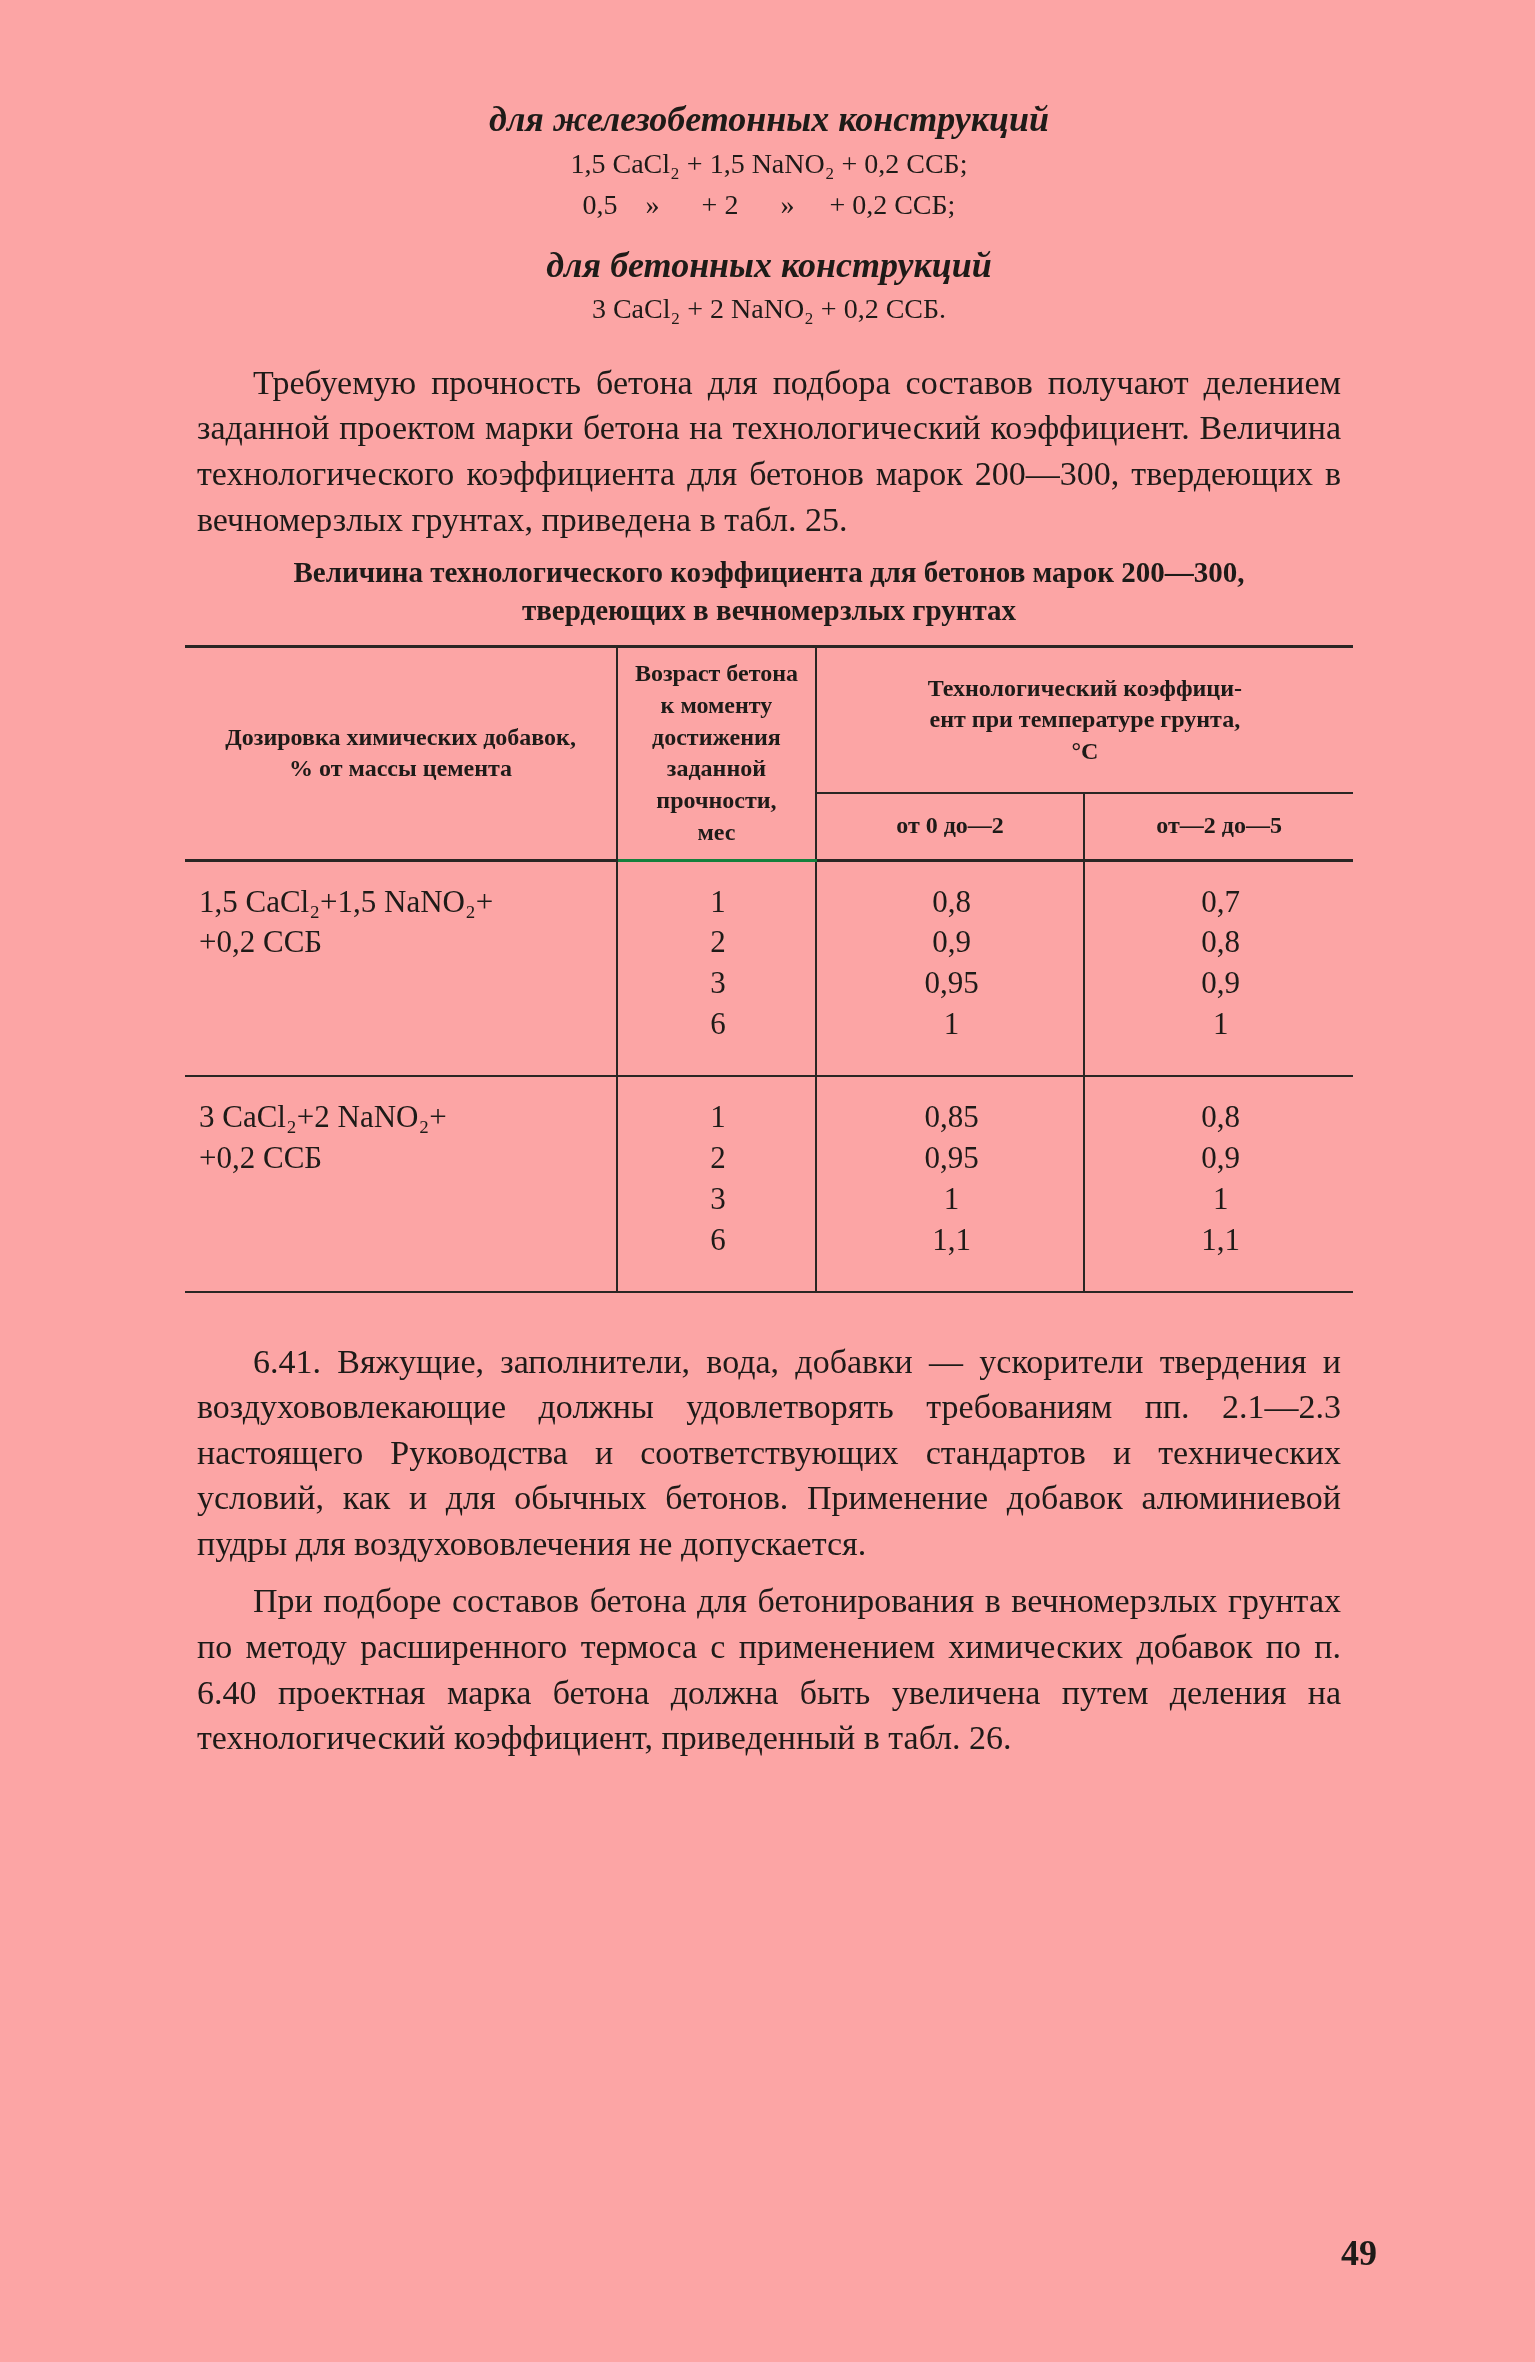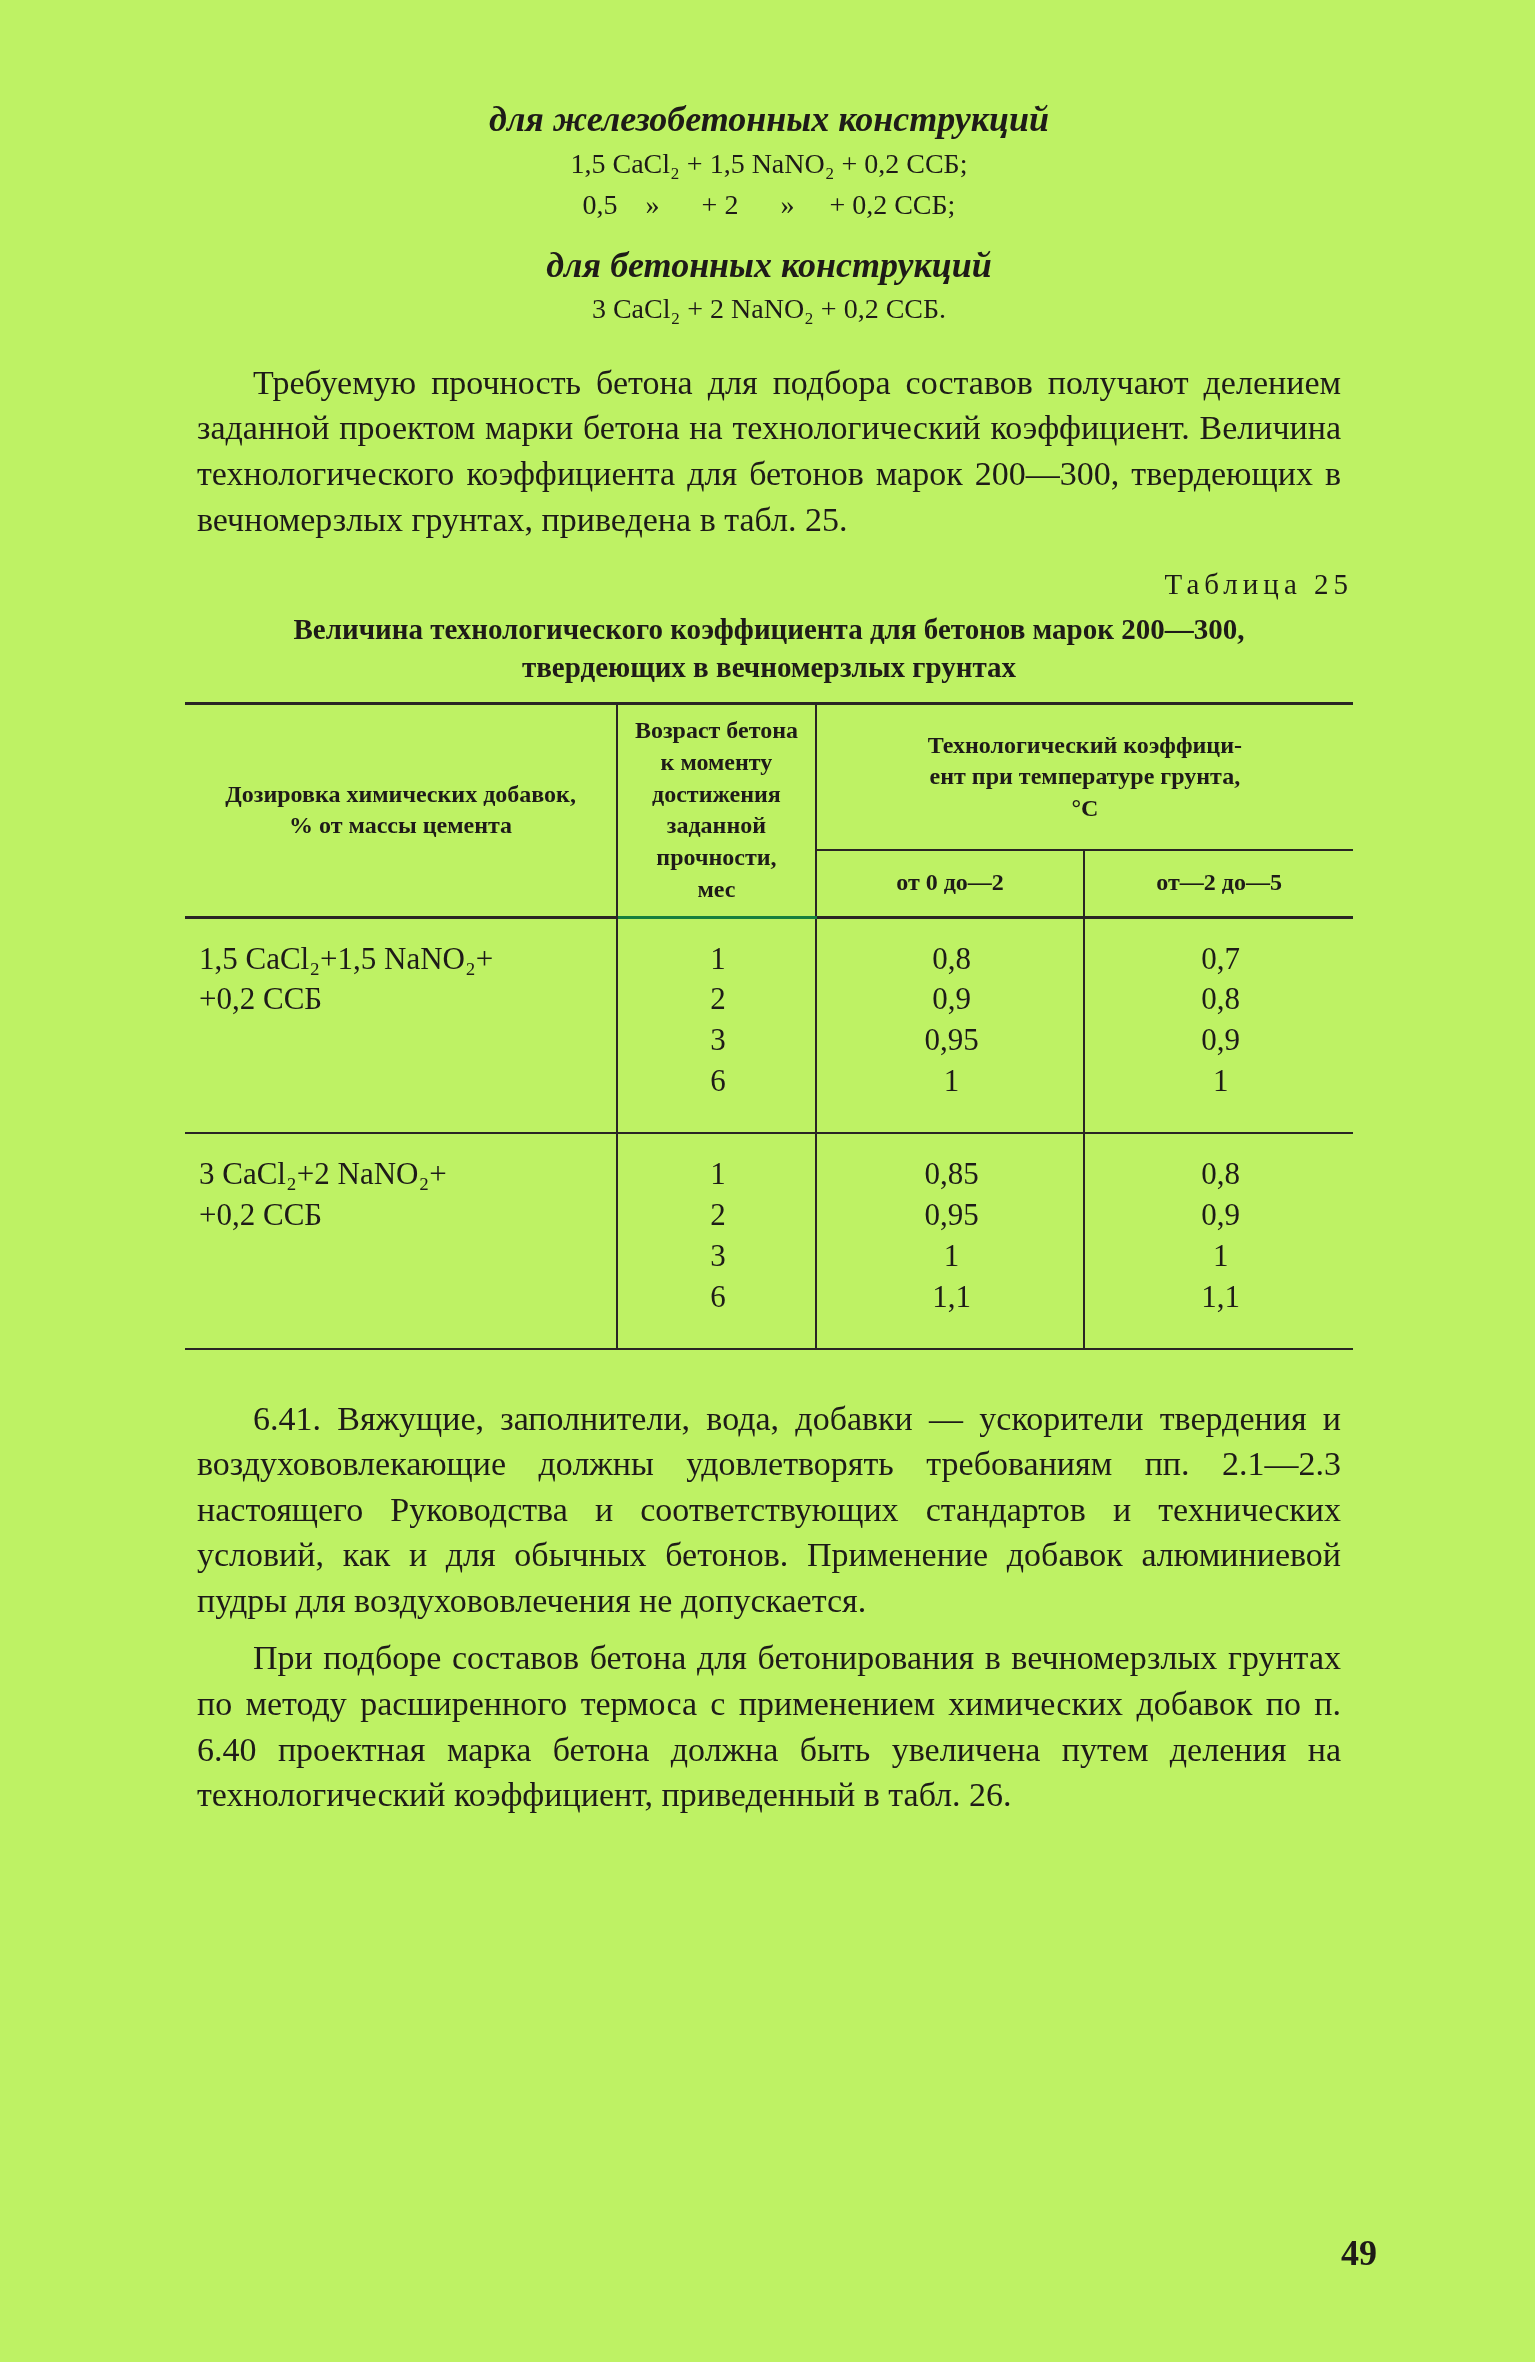--- a/index.html
+++ b/index.html
@@ -4,21 +4,21 @@
 <style>
   html, body {
     margin: 0;
     padding: 0;
     background: #ffffff;
   }
   .page {
     position: relative;
     width: 1535px;
     height: 2362px;
-    background: #bef264;
+    background: #fca5a5;
     font-family: "Liberation Serif", "DejaVu Serif", serif;
     color: #1e1b18;
     overflow: hidden;
     box-sizing: border-box;
   }
   .content {
     position: absolute;
     left: 185px;
     top: 96px;
     width: 1168px;
@@ -144,21 +144,20 @@
 
     <h3 class="f-heading">для железобетонных конструкций</h3>
     <div class="formula">1,5 CaCl₂ + 1,5 NaNO₂ + 0,2 ССБ;</div>
     <div class="formula">0,5    »      + 2      »     + 0,2 ССБ;</div>
 
     <h3 class="f-heading second">для бетонных конструкций</h3>
     <div class="formula">3 CaCl₂ + 2 NaNO₂ + 0,2 ССБ.</div>
 
     <p class="body-p p-intro">Требуемую прочность бетона для подбора составов получают делением заданной проектом марки бетона на технологический коэффициент. Величина технологического коэффициента для бетонов марок 200—300, твердеющих в вечномерзлых грунтах, приведена в табл. 25.</p>
 
-    <div class="table-label">Таблица 25</div>
     <div class="table-title">Величина технологического коэффициента для бетонов марок 200—300, твердеющих в вечномерзлых грунтах</div>
 
     <table class="data-table">
       <colgroup>
         <col class="c1">
           <col class="c2">
           <col class="c3">
           <col class="c4">
       </colgroup>
       <thead>

